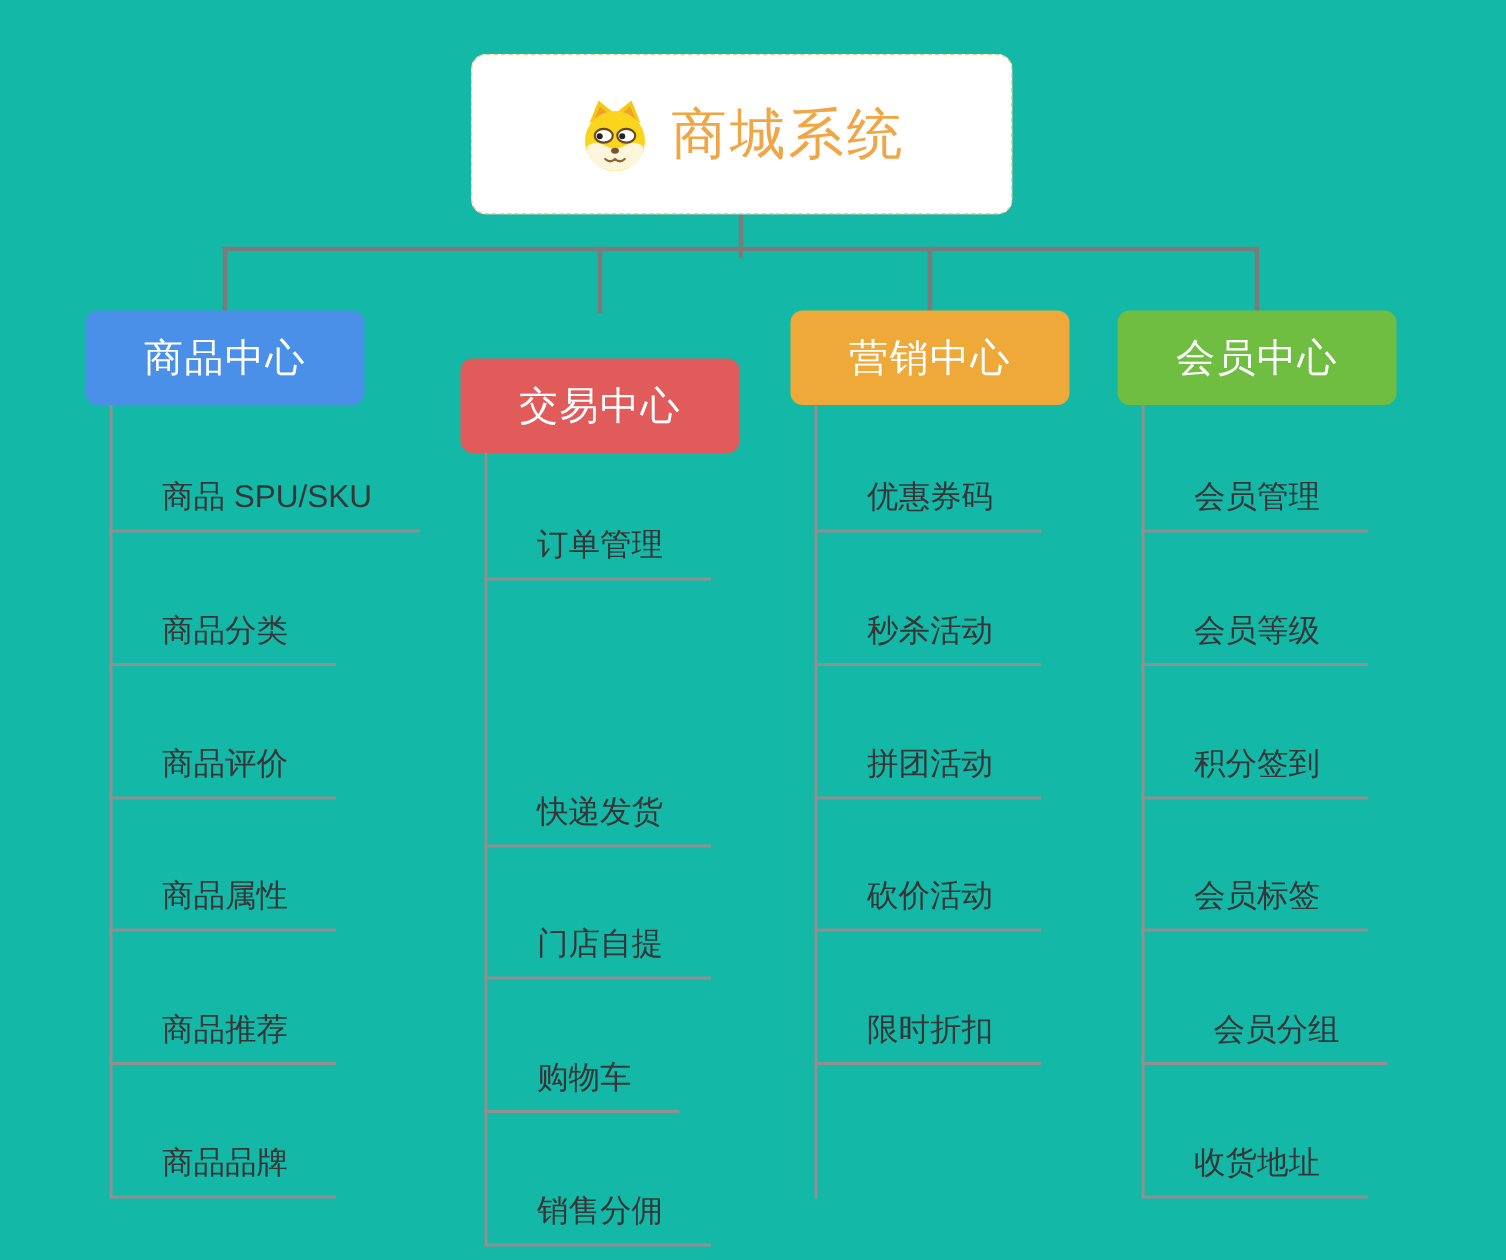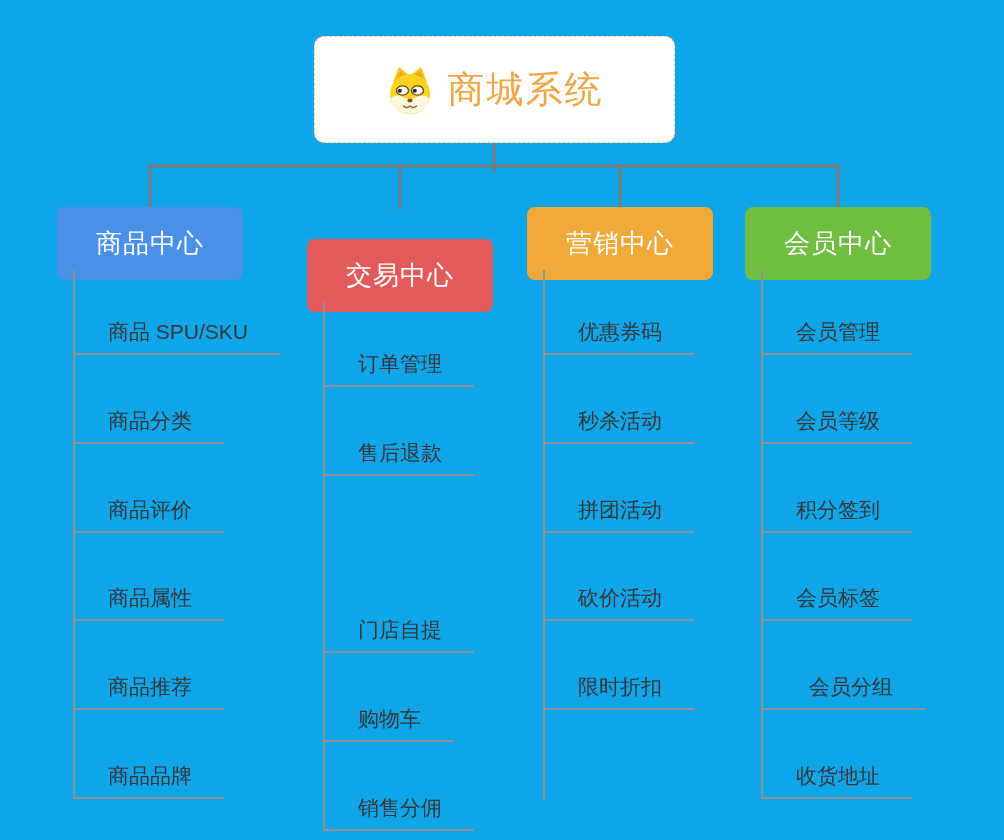--- a/index.html
+++ b/index.html
@@ -1,27 +1,27 @@
 <!DOCTYPE html>
 <html><head>
 <meta charset="utf-8">
 <style>
   html,body { margin:0; padding:0; background:#f7f7f7; font-family:"Liberation Sans", sans-serif; }
-  .canvas { position:relative; width:1004px; height:840px; background:#0ea5e9; overflow:hidden; }
+  .canvas { position:relative; width:1004px; height:840px; background:#14b8a6; overflow:hidden; }
   svg.connectors { position:absolute; left:0; top:0; }
   .root-node {
     position:absolute; left:314px; top:36px; width:361px; height:107px;
     background:#ffffff; border:1px dashed #f3cf92; border-radius:10px;
     display:flex; align-items:center; justify-content:center; gap:14px; box-sizing:border-box;
   }
   .root-title { font-size:37px; color:#f0a644; letter-spacing:2px; }
   .dog-icon { width:48px; height:52px; display:inline-flex; }
   .branch { position:absolute; width:186px; }
   .branch-header {
-    height:73px; border-radius:8px; color:#ffffff; font-size:26px; letter-spacing:1px;
+    height:63px; border-radius:8px; color:#ffffff; font-size:26px; letter-spacing:1px;
     display:flex; align-items:center; justify-content:center;
   }
   .trunk { position:absolute; left:16px; top:63px; width:2px; background:#909090; }
   .leaf {
     position:absolute; left:16px; white-space:nowrap;
     font-size:21px; color:#363639; line-height:30px;
     padding:0 32px 6px 35px; border-bottom:2px solid #909090;
   }
 </style>
 </head>
@@ -66,21 +66,21 @@
         <div class="leaf" style="top: 198.8px; border-bottom-color: rgb(144, 144, 144); color: rgb(54, 54, 57);">商品分类</div>
         <div class="leaf" style="top: 287.6px; border-bottom-color: rgb(144, 144, 144); color: rgb(54, 54, 57);">商品评价</div>
         <div class="leaf" style="top: 376.4px; border-bottom-color: rgb(144, 144, 144); color: rgb(54, 54, 57);">商品属性</div>
         <div class="leaf" style="top: 465.2px; border-bottom-color: rgb(144, 144, 144); color: rgb(54, 54, 57);">商品推荐</div>
         <div class="leaf" style="top: 554px; border-bottom-color: rgb(144, 144, 144); color: rgb(54, 54, 57);">商品品牌</div>
       </div>
       <div class="branch" style="left: 307px; top: 207px; margin-top: 32px;">
         <div class="branch-header" style="background: rgb(225, 91, 91);">交易中心</div>
         <div class="trunk" style="height: 529px; background: rgb(144, 144, 144);"></div>
         <div class="leaf" style="top: 110px; border-bottom-color: rgb(144, 144, 144); color: rgb(54, 54, 57);">订单管理</div>
-        <div class="leaf" style="top: 198.8px; border-bottom-color: rgb(144, 144, 144); color: rgb(54, 54, 57);">售后退款</div>
+        <div class="leaf" style="top: 287.6px; border-bottom-color: rgb(144, 144, 144); color: rgb(54, 54, 57);">快递发货</div>
         <div class="leaf" style="top: 376.4px; border-bottom-color: rgb(144, 144, 144); color: rgb(54, 54, 57);">门店自提</div>
         <div class="leaf" style="top: 465.2px; border-bottom-color: rgb(144, 144, 144); color: rgb(54, 54, 57);">购物车</div>
         <div class="leaf" style="top: 554px; border-bottom-color: rgb(144, 144, 144); color: rgb(54, 54, 57);">销售分佣</div>
       </div>
       <div class="branch" style="left: 527px; top: 207px;">
         <div class="branch-header" style="background: rgb(238, 169, 57);">营销中心</div>
         <div class="trunk" style="height: 529px; background: rgb(144, 144, 144);"></div>
         <div class="leaf" style="top: 110px; border-bottom-color: rgb(144, 144, 144); color: rgb(54, 54, 57);">优惠券码</div>
         <div class="leaf" style="top: 198.8px; border-bottom-color: rgb(144, 144, 144); color: rgb(54, 54, 57);">秒杀活动</div>
         <div class="leaf" style="top: 287.6px; border-bottom-color: rgb(144, 144, 144); color: rgb(54, 54, 57);">拼团活动</div>

